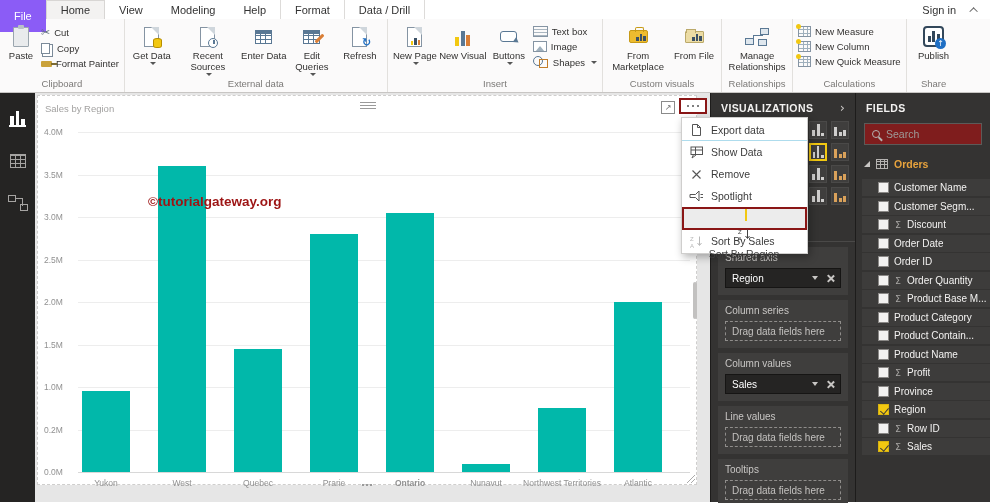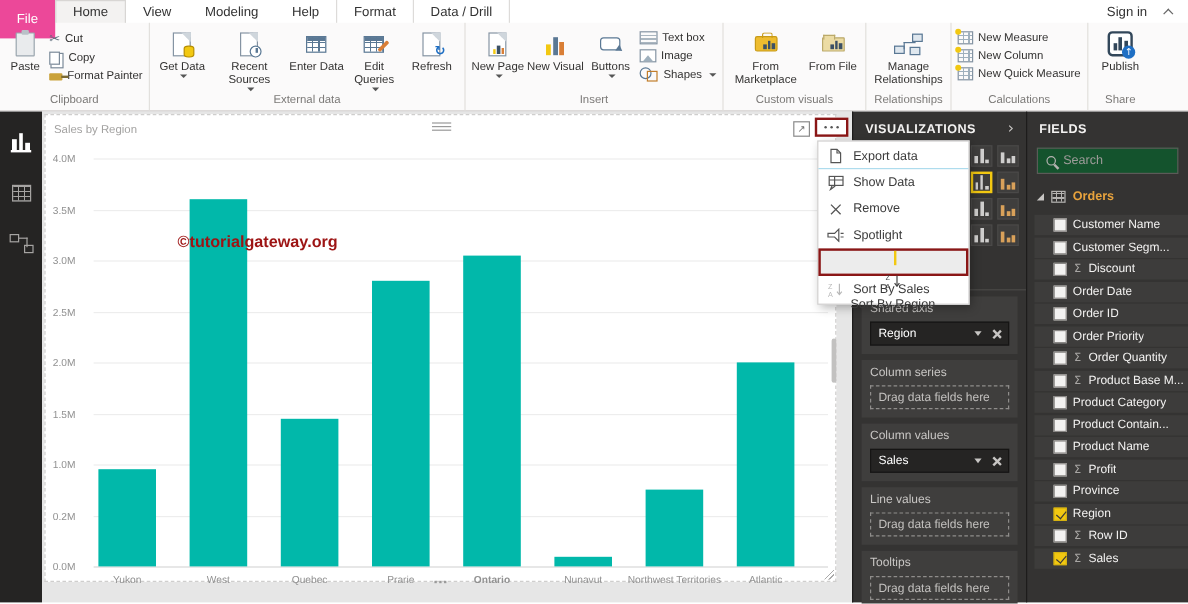--- a/index.html
+++ b/index.html
@@ -1,21 +1,21 @@
 <!DOCTYPE html>
 <html><head>
 <meta charset="utf-8">
 <style>
   * { margin:0; padding:0; box-sizing:border-box; }
   html,body { width:990px; height:503px; overflow:hidden; }
   body { position:relative; font-family:"Liberation Sans","DejaVu Sans",sans-serif; background:#fff; color:#323130; }
 
   
   .tabbar { display:flex; align-items:stretch; height:19px; background:#fff; font-size:11px; }
-  .file-tab { background:#ec4899; color:#fff; padding:16px 14px; display:flex; align-items:center; }
+  .file-tab { background:#8b5cf6; color:#fff; padding:16px 14px; display:flex; align-items:center; }
   .tab { padding:0 14px; display:flex; align-items:center; color:#333; }
   .tab.active { background:#f3f2f1; border:1px solid #d8d6d4; border-bottom:none; }
   .tab.ctx { border-left:1px solid #dddbd9; }
   .tab.ctx-last { border-right:1px solid #dddbd9; }
   .tab-spacer { flex:1; }
   .signin { display:flex; align-items:center; gap:16px; padding:0 12px; color:#333; }
   .chev-up { width:6px; height:6px; border-left:1.5px solid #666; border-top:1.5px solid #666; transform:rotate(45deg) translateY(2px); }
 
   .ribbon { display:flex; height:74px; background:#fbfafa; border-bottom:1px solid #c8c6c4; }
   .rgroup { display:flex; flex-direction:column; border-right:1px solid #e2e0dd; padding:2px 3px 0; }
@@ -140,21 +140,21 @@
   .well-label { font-size:10px; color:#c8c6c4; margin-bottom:5px; }
   .pill { display:flex; align-items:center; background:#252423; border:1px solid #161514; height:20px; padding:0 6px; }
   .pill-label { flex:1; font-size:10px; color:#fff; }
   .pill-caret { width:0; height:0; border-left:3.5px solid transparent; border-right:3.5px solid transparent; border-top:4px solid #c8c6c4; margin-right:8px; }
   .x-icon { position:relative; width:8px; height:8px; }
   .x-icon::before, .x-icon::after { content:""; position:absolute; left:3.5px; top:0; width:1.5px; height:9px; background:#c8c6c4; }
   .x-icon::before { transform:rotate(45deg); }
   .x-icon::after { transform:rotate(-45deg); }
   .drop-zone { border:1px dashed #8f8d8b; height:20px; display:flex; align-items:center; padding:0 6px; font-size:10px; color:#c3c1bf; }
 
-  .search-box { display:flex; align-items:center; gap:6px; margin:4px 8px 0; background:#14532d; border:1px solid #5c5a58; height:22px; padding:0 7px; }
+  .search-box { display:flex; align-items:center; gap:6px; margin:4px 8px 0; background:#7f1d1d; border:1px solid #5c5a58; height:22px; padding:0 7px; }
   .search-icon { width:8px; height:8px; border:1.5px solid #b5b3b1; border-radius:50%; position:relative; flex:none; }
   .search-icon::after { content:""; position:absolute; right:-4px; bottom:-2px; width:5px; height:1.5px; background:#b5b3b1; transform:rotate(45deg); }
   .search-input { background:transparent; border:none; outline:none; color:#e8e6e4; font-size:10.5px; width:90px; font-family:inherit; }
   .search-input::placeholder { color:#9d9b99; }
   .table-row { display:flex; align-items:center; gap:6px; margin:10px 8px 0; height:17px; }
   .tri-expand { width:0; height:0; border-left:6px solid transparent; border-bottom:6px solid #c8c6c4; }
   .tbl-icon { width:12px; height:10px; border:1px solid #b5b3b1; background:
       repeating-linear-gradient(90deg, transparent 0 3px, #b5b3b1 3px 4px),
       repeating-linear-gradient(0deg, transparent 0 2.5px, #b5b3b1 2.5px 3.5px); }
   .tbl-name { font-size:10.5px; color:#e8a33d; font-weight:bold; }
@@ -680,25 +680,20 @@
           <span class="sigma hidden">Σ</span>
           <span class="field-name">Order Date</span>
         </div>
         <div class="field-row">
           <span class="cb"></span>
           <span class="sigma hidden">Σ</span>
           <span class="field-name">Order ID</span>
         </div>
         <div class="field-row">
           <span class="cb"></span>
-          <span class="sigma hidden">Σ</span>
-          <span class="field-name">Order Priority</span>
-        </div>
-        <div class="field-row">
-          <span class="cb"></span>
           <span class="sigma">Σ</span>
           <span class="field-name">Order Quantity</span>
         </div>
         <div class="field-row">
           <span class="cb"></span>
           <span class="sigma">Σ</span>
           <span class="field-name">Product Base M...</span>
         </div>
         <div class="field-row">
           <span class="cb"></span>

